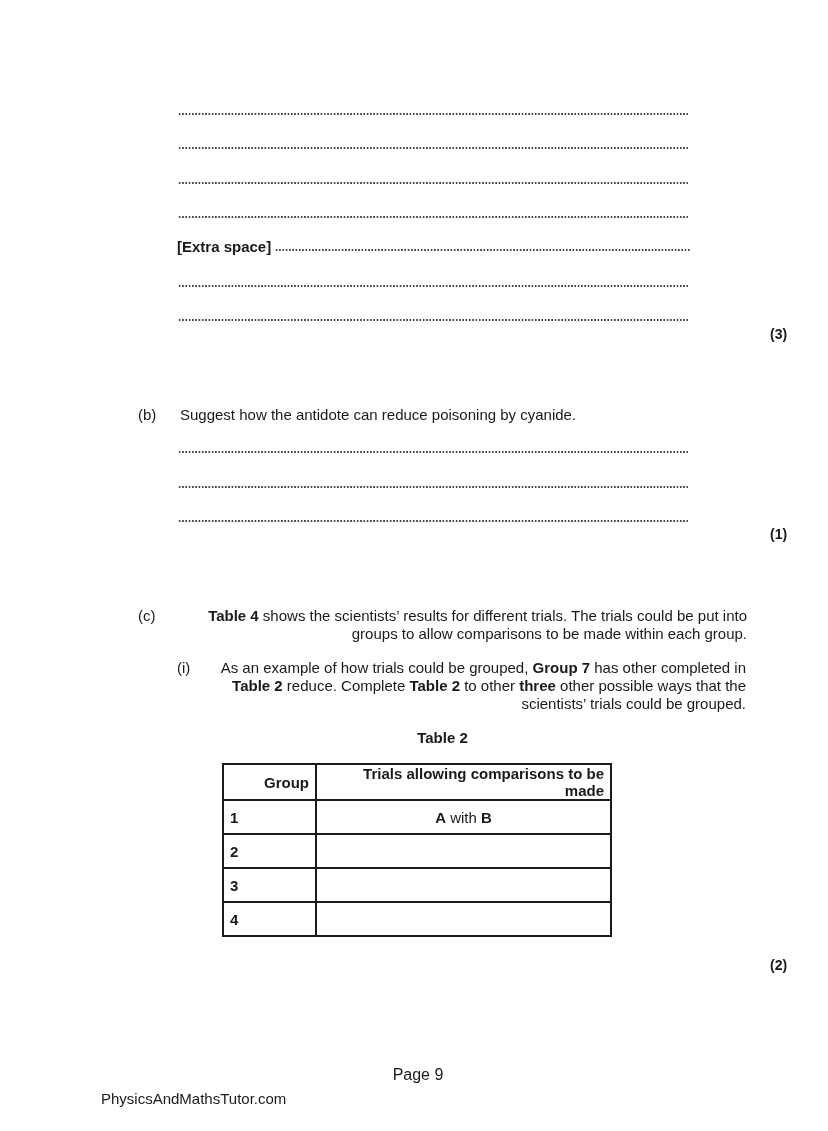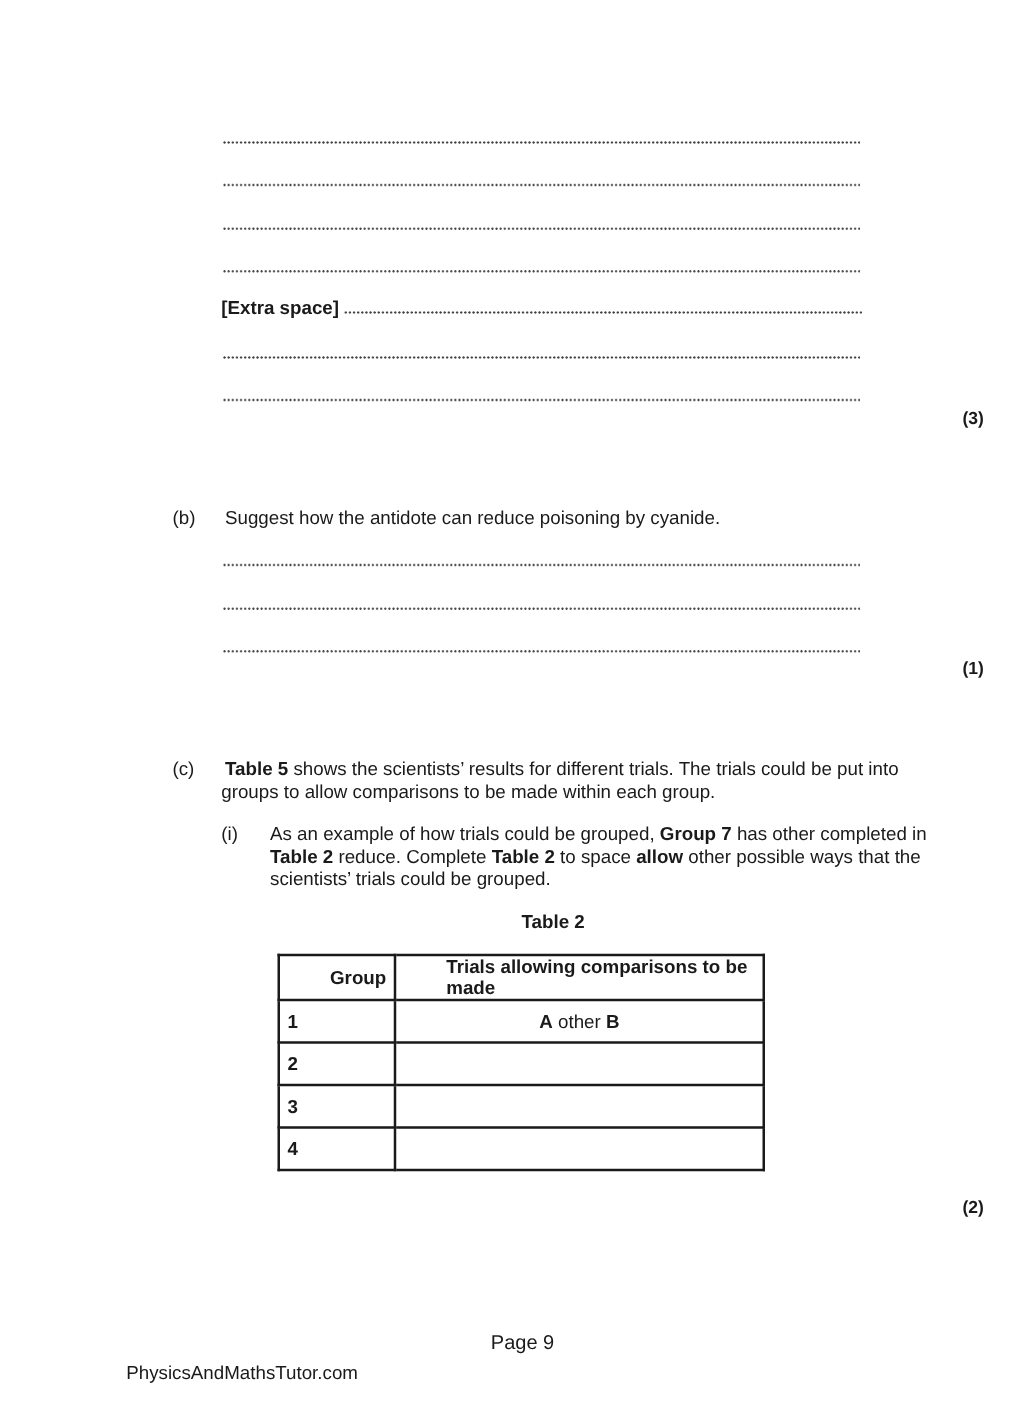--- a/index.html
+++ b/index.html
@@ -14,32 +14,32 @@
     }
     .extra-row { position: absolute; left: 177px; top: 238px; width: 513px; display: flex; align-items: baseline; }
     .extra-label { font-weight: bold; font-size: 15px; white-space: nowrap; margin-right: 4px; }
     .extra-dots {
       flex: 1; height: 2px; align-self: flex-end; margin-bottom: 4px;
       background-image: radial-gradient(circle, #444 0.8px, transparent 1px);
       background-size: 3.3px 2px; background-repeat: repeat-x;
     }
     .marks { position: absolute; left: 770px; font-weight: bold; font-size: 14px; }
     .qlabel { position: absolute; font-size: 15px; }
-    .qtext { position: absolute; font-size: 15px; line-height: 18px; }
+    .qtext { position: absolute; font-size: 15px; line-height: 18px; text-align: right; }
     b { font-weight: bold; }
     .tcaption { position: absolute; left: 0; width: 885px; text-align: center; top: 729px; font-weight: bold; font-size: 15px; }
     table.t2 {
       position: absolute; left: 222px; top: 763px; border-collapse: collapse;
       width: 390px; font-size: 15px;
     }
     table.t2 td, table.t2 th {
       border: 2px solid #1a1a1a; height: 32px; padding: 0 6px; vertical-align: middle;
     }
     table.t2 th { font-weight: bold; text-align: left; padding-left: 40px; }
-    table.t2 th.col2 { text-align: left; margin-left: 40px; }
+    table.t2 th.col2 { text-align: right; margin-left: 40px; }
     table.t2 td.grp { font-weight: bold; width: 70px; }
     table.t2 td.trial { text-align: center; }
     .page-num { position: absolute; left: 0; width: 836px; text-align: center; top: 1066px; font-size: 16px; }
     .footer { position: absolute; left: 101px; top: 1090px; font-size: 15px; }
   </style>
 </head>
 <body>
 
 <div class="dotline" style="top:113px"></div>
 <div class="dotline" style="top:147px"></div>
@@ -54,36 +54,36 @@
 <div class="marks" style="top:326px">(3)</div>
 
 <div class="qlabel" style="left:138px; top:406px">(b)</div>
 <div class="qtext" style="left:180px; top:406px">Suggest how the antidote can reduce poisoning by cyanide.</div>
 <div class="dotline" style="top:451px"></div>
 <div class="dotline" style="top:486px"></div>
 <div class="dotline" style="top:520px"></div>
 <div class="marks" style="top:526px">(1)</div>
 
 <div class="qlabel" style="left:138px; top:607px">(c)</div>
-<div class="qtext" style="left:177px; top:607px; width:570px; text-indent:3px"><b>Table 5</b><span> shows the scientists’ results for different trials. The trials could be put into groups to allow comparisons to be made within each group.</span></div>
+<div class="qtext" style="left:177px; top:607px; width:570px; text-indent:3px"><b>Table 4</b><span> shows the scientists’ results for different trials. The trials could be put into groups to allow comparisons to be made within each group.</span></div>
 
 <div class="qlabel" style="left:177px; top:659px">(i)</div>
-<div class="qtext" style="left:216px; top:659px; width:530px"><span>As an example of how trials could be grouped, </span><b>Group 7</b><span> has other completed in </span><b>Table 2</b><span> reduce. Complete </span><b>Table 2</b><span> to space </span><b>allow</b><span> other possible ways that the scientists’ trials could be grouped.</span></div>
+<div class="qtext" style="left:216px; top:659px; width:530px"><span>As an example of how trials could be grouped, </span><b>Group 7</b><span> has other completed in </span><b>Table 2</b><span> reduce. Complete </span><b>Table 2</b><span> to other </span><b>three</b><span> other possible ways that the scientists’ trials could be grouped.</span></div>
 
 <div class="tcaption">Table 2</div>
 
 <table class="t2">
   <tbody>
       <tr>
     <th>Group</th>
     <th class="col2">Trials allowing comparisons to be made</th>
   </tr>
   <tr>
     <td class="grp">1</td>
-    <td class="trial"><b>A</b><span> other </span><b>B</b></td>
+    <td class="trial"><b>A</b><span> with </span><b>B</b></td>
   </tr>
   <tr>
     <td class="grp">2</td>
     <td class="trial"></td>
   </tr>
   <tr>
     <td class="grp">3</td>
     <td class="trial"></td>
   </tr>
   <tr>

